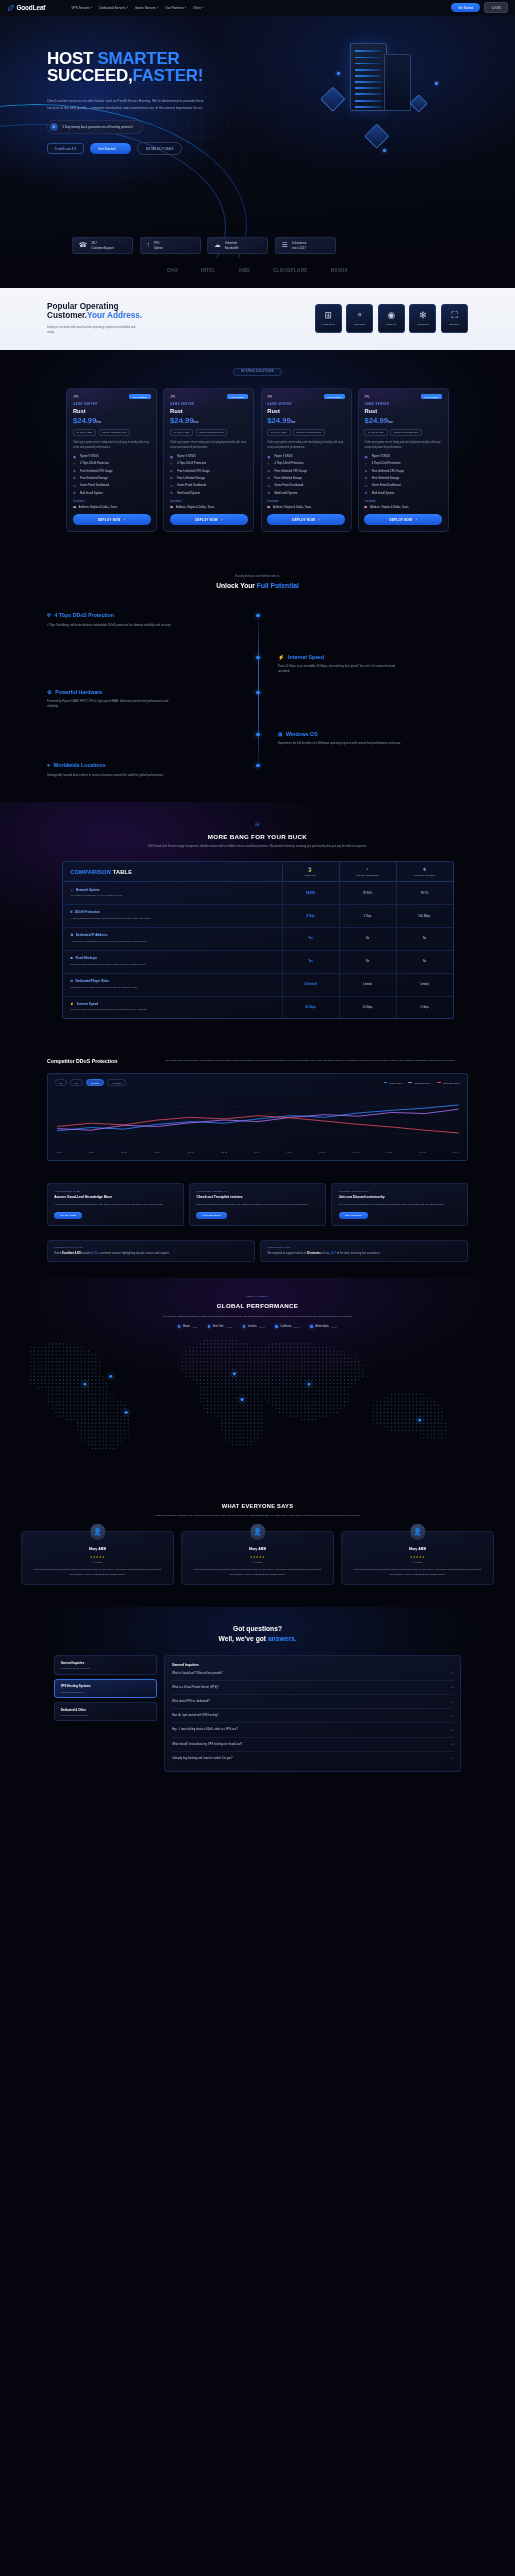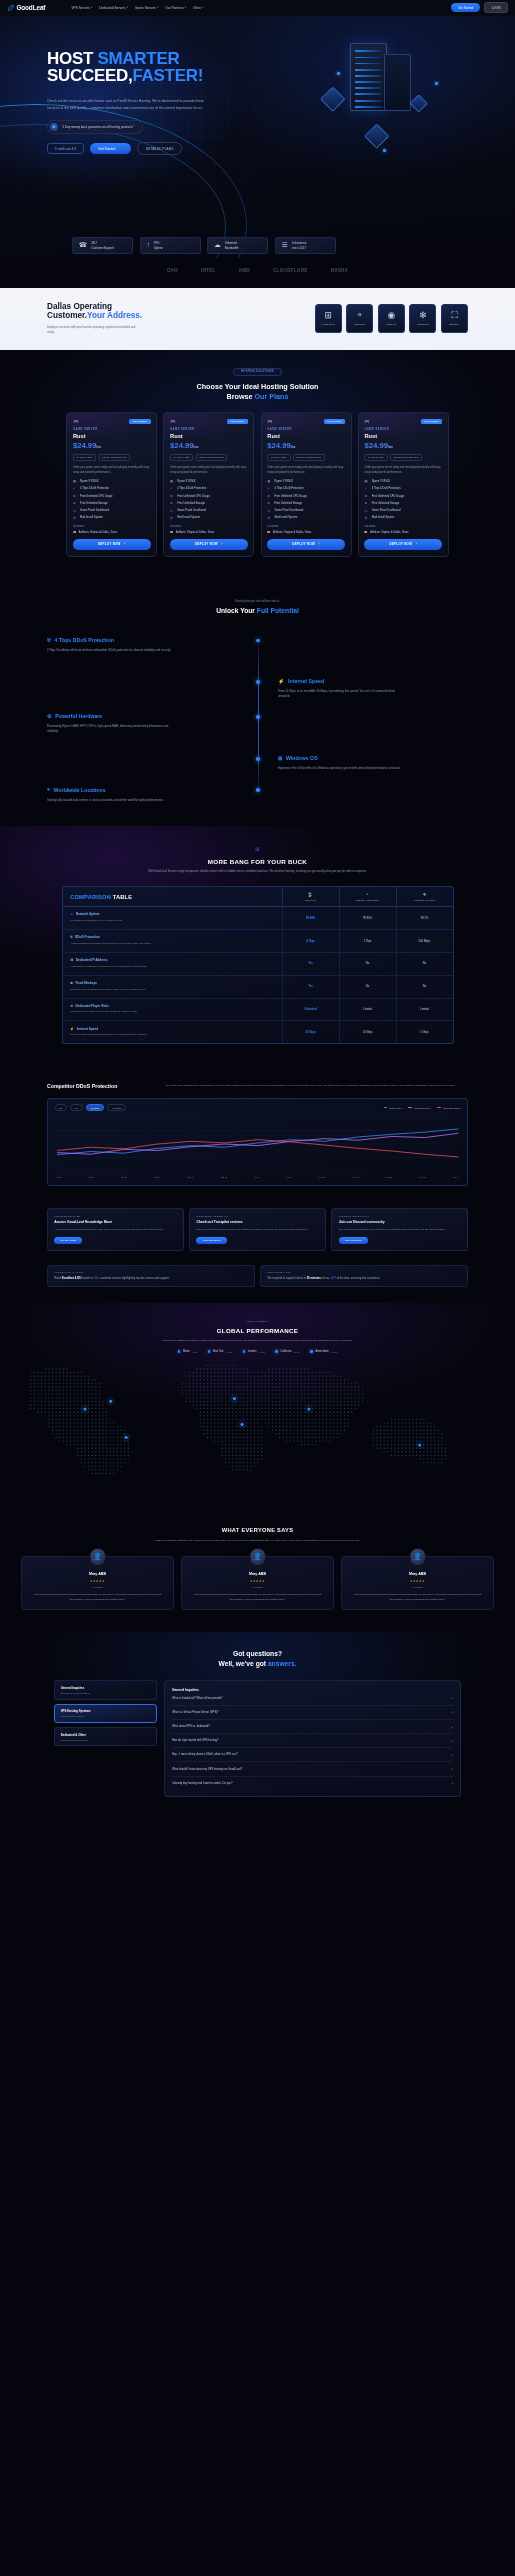--- a/index.html
+++ b/index.html
@@ -502,21 +502,21 @@
     <span class="logo-item">OVH</span>
     <span class="logo-item">INTEL</span>
     <span class="logo-item">AMD</span>
     <span class="logo-item">CLOUDFLARE</span>
     <span class="logo-item">NVIDIA</span>
   </div>
 
   <div class="os-section">
     <div class="os-left">
       <h2>
-        <span>Dallas Operating</span><br>
+        <span>Popular Operating</span><br>
         <span>Customer.</span><span class="g">Your Address.</span>
       </h2>
       <p>Deploy in seconds with your favorite operating system pre-installed and ready.</p>
     </div>
     <div class="os-cards">
       <div class="os-card">
         <span class="oicon">⊞</span>
         <span class="oname">WINDOWS</span>
       </div>
       <div class="os-card">
@@ -533,24 +533,20 @@
       </div>
       <div class="os-card">
         <span class="oicon">⛶</span>
         <span class="oname">FEDORA</span>
       </div>
     </div>
   </div>
 
   <div class="plans-section">
     <div class="eyebrow-chip">HOSTING SOLUTIONS</div>
-    <div class="sec-title">
-      <span>Choose Your Ideal Hosting Solution</span><br>
-      <span>Browse </span><span class="g">Our Plans</span>
-    </div>
     <div class="plans-grid" id="plans-grid">
         <div class="plan-card">
           <div class="plan-top">
             <span class="plan-ic">🎮</span>
             <span class="pill-feat">FEATURED</span>
           </div>
           <div class="plan-kind">GAME SERVER</div>
           <div class="plan-name">Rust</div>
           <div class="plan-price">$24.99<span class="per">/mo</span></div>
           <div class="plan-tags">

